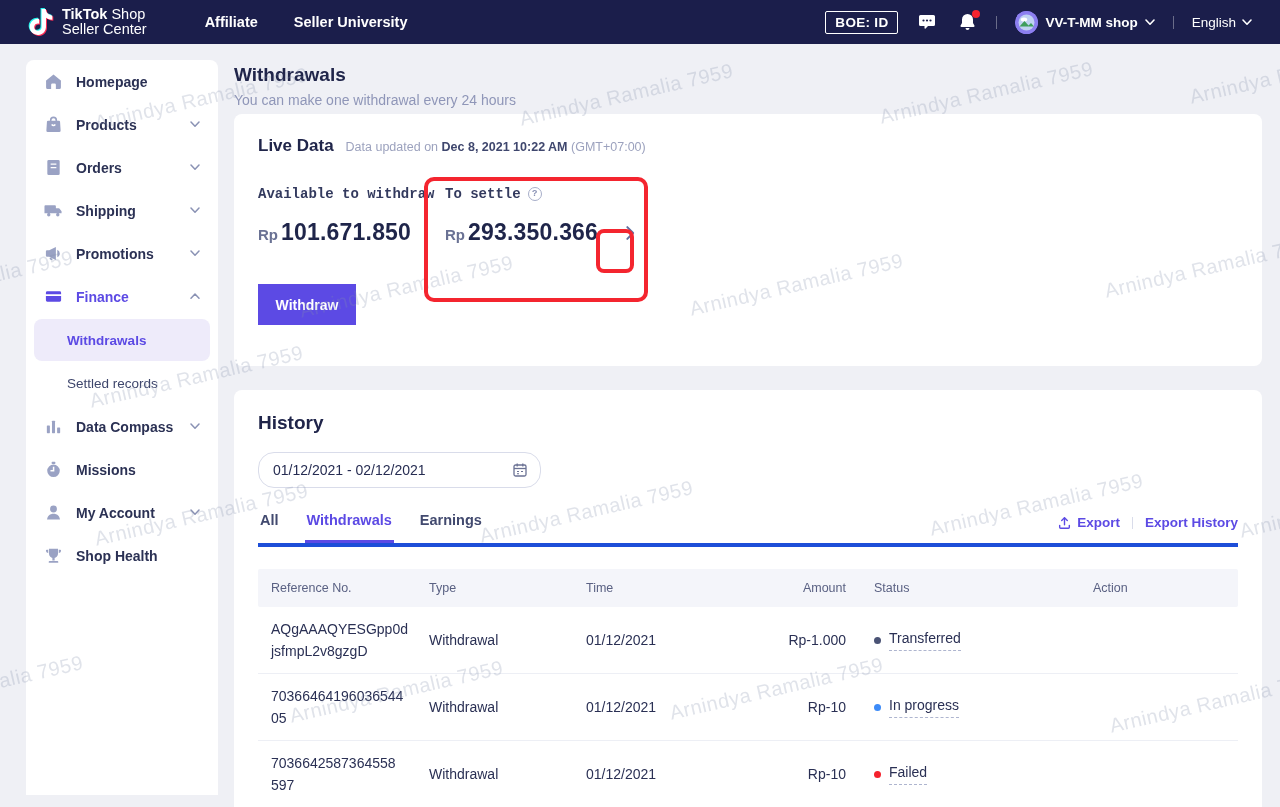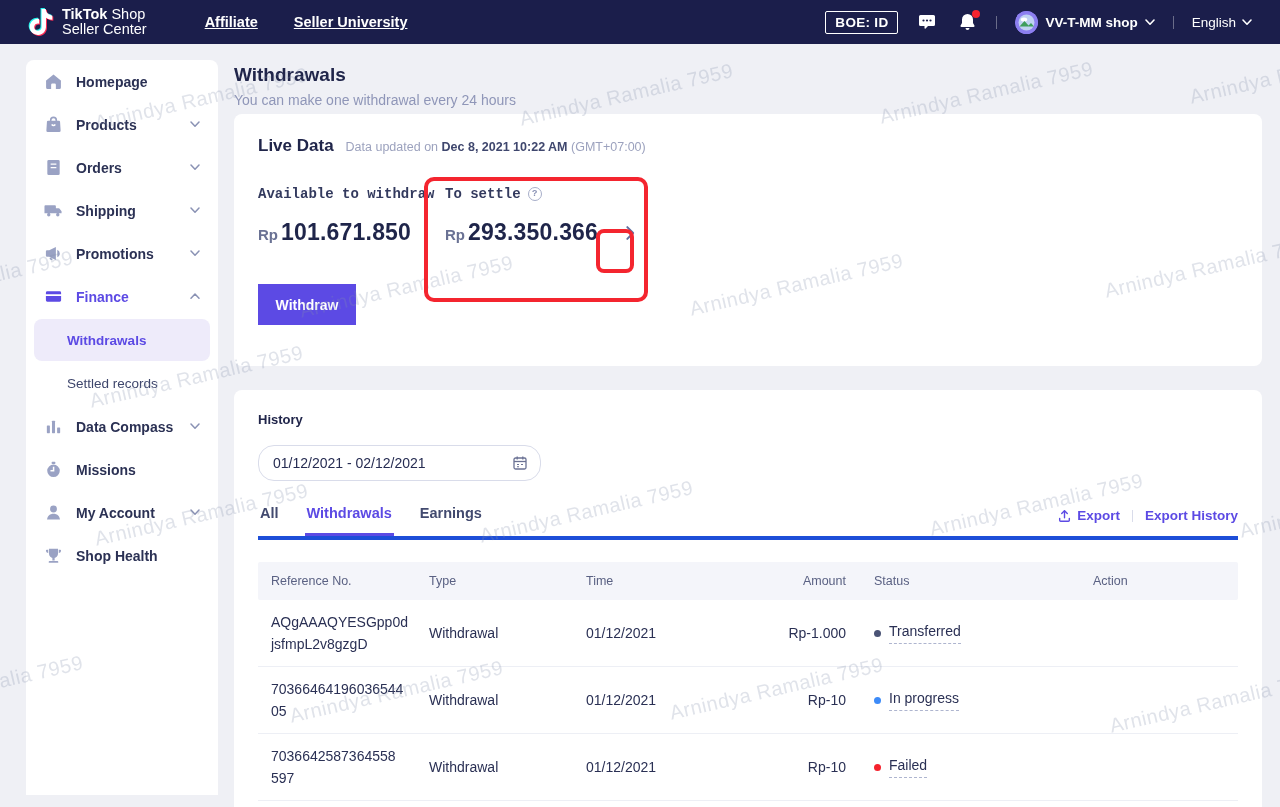--- a/index.html
+++ b/index.html
@@ -9,21 +9,21 @@
 
   
   .topbar { position:absolute; top:0; left:0; right:0; height:44px; background:#1B1E4B; z-index:60;
             display:flex; align-items:center; padding:0 28px; color:#fff; }
   .brand { display:flex; align-items:center; gap:8px; }
   .brand-logo { position:relative; width:26px; height:30px; }
   .brand-logo svg { position:absolute; top:0; left:0; width:26px; height:30px; }
   .brand-text { line-height:15px; font-size:14.5px; }
   .brand-text .b1 { font-weight:700; }
   .brand-text .b2 { font-weight:400; }
-  .topnav { display:flex; gap:36px; margin-left:58px;text-decoration:underline; }
+  .topnav { display:flex; gap:36px; margin-left:58px; }
   .topnav-item { font-size:14.5px; font-weight:700; color:#fff; cursor:pointer; }
   .topbar-right { margin-left:auto; display:flex; align-items:center; gap:18px;justify-content:space-between; }
   .region-badge { border:1.5px solid #fff; border-radius:2px; padding:3px 9px; font-size:13.5px; font-weight:700; letter-spacing:.3px; }
   .tb-icon { position:relative; width:22px; height:22px; display:flex; align-items:center; justify-content:center; }
   .tb-dot { position:absolute; top:-1px; right:-2px; width:8px; height:8px; border-radius:50%; background:#F5232E; }
   .tb-sep { width:1px; height:13px; background:rgba(255,255,255,.35); }
   .shop-chip { display:flex; align-items:center; gap:7px; font-size:13.5px; font-weight:700; }
   .avatar { width:23px; height:23px; border-radius:50%; overflow:hidden; background:#8C7FF0; display:block; }
   .lang-chip { display:flex; align-items:center; gap:6px; font-size:13.5px; }
   .chev { width:10px; height:7px; }
@@ -59,21 +59,21 @@
   .amount-label { font-size:14px; font-weight:700; color:#333A5E; display:flex; align-items:center; gap:7px;font-family:Liberation Mono, monospace; }
   .help { width:14px; height:14px; border:1px solid #A7AEC9; border-radius:50%; display:inline-flex; align-items:center; justify-content:center; font-size:9px; color:#8A92B4; cursor:pointer; }
   .help::after { content:"?"; }
   .amount-value { margin-top:17px; display:flex; align-items:center; }
   .amount-value .cur { font-size:15px; font-weight:700; color:#6A7294; margin-right:3px; position:relative; top:2px; }
   .amount-value .num { font-size:23px; font-weight:700; color:#1F254A; letter-spacing:.2px; }
   .settle-chev { margin-left:21px; width:22px; height:22px; display:flex; align-items:center; justify-content:center; cursor:pointer; }
   .withdraw-btn { margin-top:38px; width:98px; height:41px; background:#5C4AE4; color:#fff; border:none; border-radius:0;
                   font-size:14px; font-weight:700; font-family:inherit; cursor:pointer; }
 
-  .history-title { font-size:13px; font-weight:700; color:#20254A; }
+  .history-title { font-size:19px; font-weight:700; color:#20254A; }
   .date-input { margin-top:18px; width:283px; height:36px; border:1px solid #D9DCEA; border-radius:16px; background:#fff;
                 display:flex; align-items:center; padding:0 12px 0 14px; cursor:pointer; }
   .date-text { font-size:14px; color:#262C52; }
   .date-cal { margin-left:auto; color:#6B7294; display:flex; }
 
   .tabs-row { margin-top:16px; display:flex; align-items:flex-end; border-bottom:4px solid #1d4ed8; }
   .tab { font-size:14.5px; color:#424A6F; font-weight:700; padding:8px 2px 12px; margin-right:24px; cursor:pointer; border-bottom:3px solid transparent; }
   .tab.active { color:#5C4AE4; border-bottom-color:#5C4AE4; }
   .export-zone { margin-left:auto; display:flex; align-items:center; gap:12px; padding-bottom:13px; }
   .export-link { display:flex; align-items:center; gap:6px; color:#5C4AE4; font-size:13.5px; font-weight:700; cursor:pointer; }

